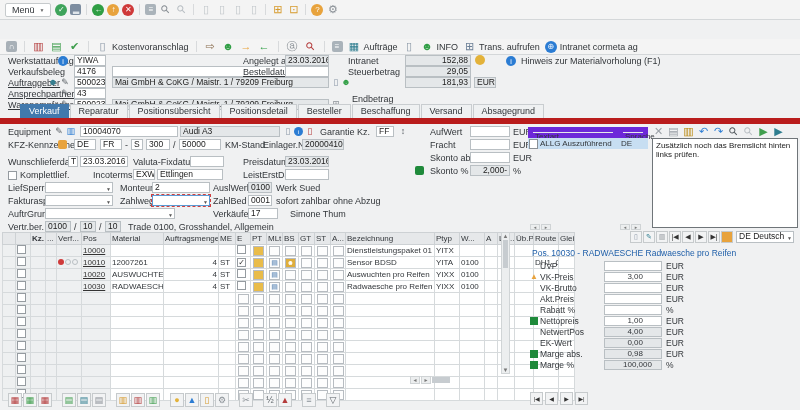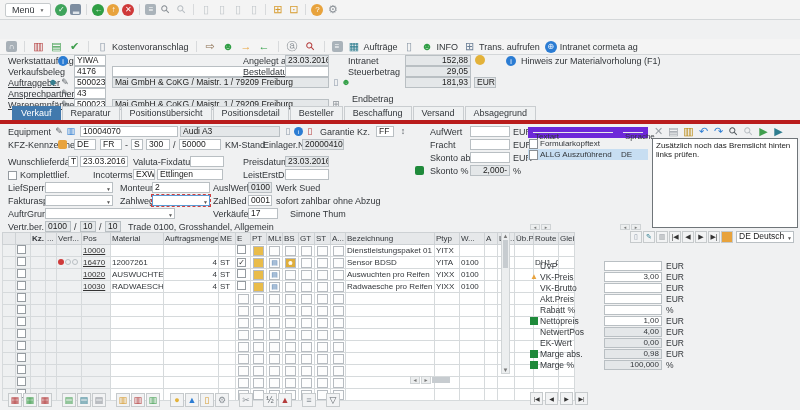--- a/index.html
+++ b/index.html
@@ -26,21 +26,21 @@
   .lbl.link{text-decoration:underline;}
   .fld{position:absolute;height:11px;line-height:9px;box-sizing:border-box;background:#fff;border:1px solid #b9bfc3;font-size:8.5px;padding:0 2px;white-space:nowrap;overflow:hidden;color:#222;}
   .fld.ro{background:#e4e7e9;}
   .fld.num{text-align:right;}
   .fld.blue{color:#1a6bb5;}
   .dd .dar{position:absolute;right:1px;top:2px;font-size:5px;color:#555;}
   .dd.focus{outline:1px dashed #cf4040;border-color:#5b9bd5;}
   .aico{position:absolute;}
   .cbx{display:inline-block;width:9px;height:9px;background:#fff;border:1px solid #959ba0;box-sizing:border-box;font-size:8px;line-height:7px;text-align:center;color:#333;}
   
-  .tabs{position:absolute;top:108px;left:0;right:0;height:16px;display:flex;align-items:flex-end;padding-left:12px;border-bottom:4px solid #b91c1c;box-sizing:border-box;text-align:right;}
+  .tabs{position:absolute;top:108px;left:0;right:0;height:16px;display:flex;align-items:flex-end;padding-left:20px;border-bottom:6px solid #b91c1c;box-sizing:border-box;text-align:right;}
   .tab{font-size:9px;padding:1px 8px 2px;background:#eff1f2;border:1px solid #c9cdd0;border-bottom:none;margin-right:1px;white-space:nowrap;color:#33373b;}
   .tab.active{background:#4179ad;border-color:#4179ad;color:#fff;}
   
   .vk{position:absolute;top:124px;left:0;width:528px;height:108px;}
   .items{position:absolute;top:232px;left:2px;width:524px;height:156px;}
   table.itbl{border-collapse:collapse;table-layout:fixed;width:498px;font-size:8px;background:#fff;}
   .itbl th{background:#e6e8ea;border:1px solid #cdd1d4;font-weight:normal;font-size:8px;padding:0 1px;height:11px;overflow:hidden;white-space:nowrap;text-align:left;}
   .itbl td{border:1px solid #d6dadc;padding:0 1px;height:9px;overflow:hidden;white-space:nowrap;background:#fff;}
   .itbl td.g{background:#eef0f1;}
   .itbl td.r{text-align:right;}
@@ -66,21 +66,21 @@
   .edtools{position:absolute;left:124px;top:1px;display:flex;gap:2px;align-items:center;}
   .textbox{position:absolute;left:124px;top:14px;width:146px;height:90px;background:#fff;border:1px solid #6f7579;box-sizing:border-box;font-size:8px;padding:2px 3px;color:#222;overflow:hidden;}
   .edbottom{position:absolute;left:102px;top:107px;display:flex;gap:1px;align-items:center;}
   .edbtn{width:12px;height:12px;background:#f2f3f4;border:1px solid #c6cacc;box-sizing:border-box;display:inline-flex;align-items:center;justify-content:center;font-size:7px;color:#555;}
   .lang-dd{position:absolute;left:208px;top:107px;width:58px;height:12px;}
   .ptitle{position:absolute;left:4px;top:124px;font-size:8.5px;color:#1f5fa9;white-space:nowrap;}
   .prows{position:absolute;left:0;top:136px;width:272px;}
   .prow{display:flex;align-items:center;height:11px;}
   .pstat{width:12px;flex:none;display:flex;align-items:center;justify-content:center;font-size:8px;}
   .plabel{width:64px;flex:none;font-size:8.5px;white-space:nowrap;overflow:hidden;}
-  .pfld{width:58px;flex:none;height:10px;box-sizing:border-box;background:#fff;border:1px solid #b9bfc3;font-size:8px;line-height:8px;text-align:right;padding:0 2px;}
+  .pfld{width:58px;flex:none;height:10px;box-sizing:border-box;background:#fff;border:1px solid #b9bfc3;font-size:8px;line-height:8px;text-align:right;padding:0 18px;}
   .pfld.ro{background:#e4e7e9;}
   .punit{padding-left:4px;font-size:8.5px;}
   
   .footer{position:absolute;top:389px;left:0;right:0;height:21px;display:flex;align-items:center;}
   .fgroups{display:flex;gap:10px;margin-left:8px;align-items:center;}
   .fgrp{display:flex;gap:1px;}
   .fbtn{width:14px;height:14px;background:#f2f3f4;border:1px solid #c6cacc;box-sizing:border-box;display:inline-flex;align-items:center;justify-content:center;}
   .fnav{position:absolute;left:530px;top:3px;display:flex;gap:2px;}
   .navbtn{min-width:13px;height:13px;background:#f2f3f4;border:1px solid #c6cacc;box-sizing:border-box;display:inline-flex;align-items:center;justify-content:center;font-size:6px;color:#333;padding:0 1px;}
 </style>
@@ -379,21 +379,21 @@
             <td style="width: 16px;"></td>
             <td style="width: 22px;"></td>
             <td style="width: 13px;"></td>
           </tr>
           <tr>
             <td class="g" style="width: 10px;"></td>
             <td class="g" style="width: 12px;"><span class="cbx"></span></td>
             <td class="g" style="width: 12px;"></td>
             <td class="g" style="width: 8px;"></td>
             <td class="g" style="width: 22px;"><span class="dot" style="background: rgb(207, 58, 58);"></span><span class="dot" style="border: 1px solid rgb(185, 191, 195); box-sizing: border-box;"></span><span class="dot" style="border: 1px solid rgb(185, 191, 195); box-sizing: border-box;"></span></td>
-            <td class="g" style="width: 26px;"><span class="poslink">16470</span></td>
+            <td class="g" style="width: 26px;"><span class="poslink">10010</span></td>
             <td style="width: 50px;">12007261</td>
             <td class="r" style="width: 52px;">4</td>
             <td style="width: 14px;">ST</td>
             <td style="width: 12px;"><span class="cbx">✓</span></td>
             <td style="width: 13px;">
               <span class="icell" style="background: rgb(233, 188, 74);"></span>
             </td>
             <td style="width: 13px;">
               <span class="icell" style="color: rgb(91, 134, 181);">▤</span>
             </td>
@@ -863,25 +863,20 @@
         <span class="hthumb"></span>
       </div>
   </div>
 
   <div class="rpanel">
     <div class="tl-hdr">
       <span style="width:90px;">Textart</span>
       <span style="width:30px;">Sprache</span>
     </div>
     <div class="tlist" id="textlist">
-        <div class="tl-row">
-          <span class="tl-doc"></span>
-          <span class="tl-name">Formularkopftext</span>
-          <span class="tl-lang"></span>
-        </div>
         <div class="tl-row sel">
           <span class="tl-doc"></span>
           <span class="tl-name">ALLG Auszuführend</span>
           <span class="tl-lang">DE</span>
         </div>
       </div>
     <div class="minibar" style="left:2px;width:86px;">
         <span class="hbtn" style="height:6px;line-height:4px;">◂</span>
         <span class="hbtn" style="height:6px;line-height:4px;">▸</span>
       </div>
@@ -905,20 +900,21 @@
         <span class="edbtn" style="color: rgb(138, 151, 166);">▯</span>
         <span class="edbtn" style="color: rgb(46, 125, 143);">✎</span>
         <span class="edbtn" style="color: rgb(138, 144, 150);">▥</span>
         <span class="edbtn" style="color: rgb(51, 51, 51);">|◀</span>
         <span class="edbtn" style="color: rgb(51, 51, 51);">◀</span>
         <span class="edbtn" style="color: rgb(51, 51, 51);">▶</span>
         <span class="edbtn" style="color: rgb(51, 51, 51);">▶|</span>
         <span class="edbtn" style="background: rgb(232, 163, 61);"></span>
       </div>
     <span class="fld dd lang-dd"><span>DE Deutsch</span><span class="dar">▼</span></span>
+    <div class="ptitle">Pos. 10030 - RADWAESCHE Radwaesche pro Reifen</div>
     <div class="prows" id="pricerows">
         <div class="prow">
           <span class="pstat"></span>
           <span class="plabel">UVP</span>
           <span class="pfld"></span>
           <span class="punit">EUR</span>
         </div>
         <div class="prow">
           <span class="pstat" style="color: rgb(232, 163, 61);">▲</span>
           <span class="plabel">VK-Preis</span>

